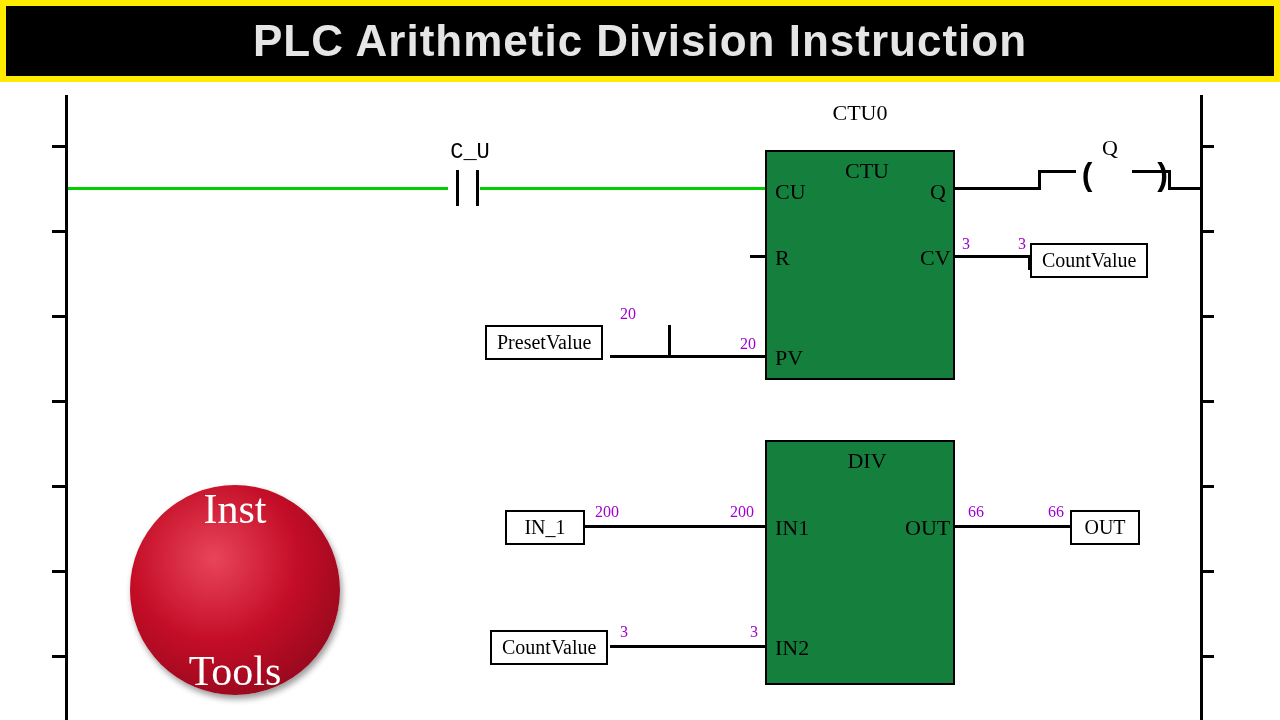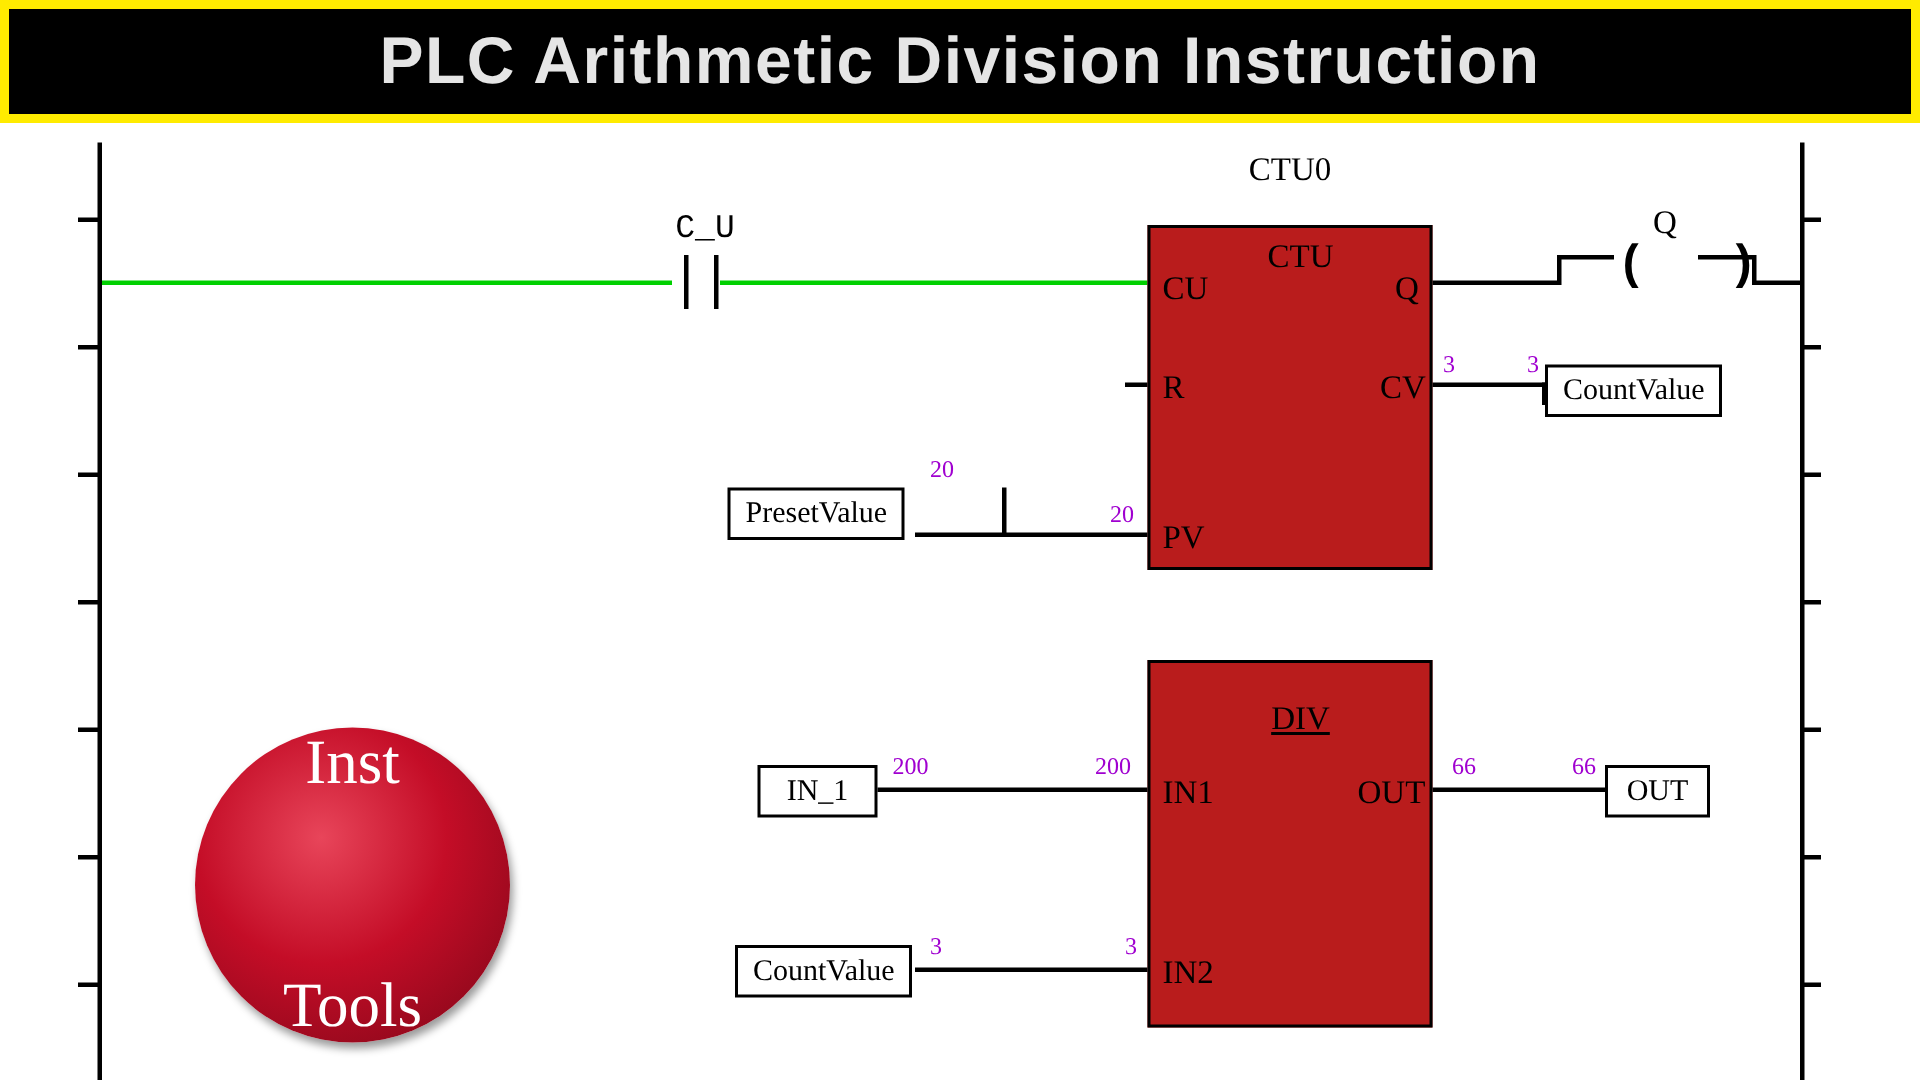--- a/index.html
+++ b/index.html
@@ -71,21 +71,21 @@
   .coil {
     position: absolute;
     font-size: 32px;
     font-weight: bold;
     letter-spacing: 18px;
     font-family: "Courier New", monospace;
   }
   .box {
     position: absolute;
     border: 2px solid #000;
-    background: #b91c1c;
+    background: #15803d;
     font-family: "Times New Roman", serif;
     padding-left: 14px;
   }
   .block-label {
     text-align: center;
     font-size: 22px;
   }
   .pin-label {
     position: absolute;
     font-size: 22px;
@@ -196,21 +196,21 @@
 
   <div class="tag-box" style="left:485px; top:230px;">PresetValue</div>
   <div class="hline" style="left:610px; top:260px; width:60px;"></div>
   <div class="vline" style="left:668px; top:230px; height:33px;"></div>
   <div class="hline" style="left:668px; top:230px; width:0px;"></div>
   <div class="small-val" style="left:620px; top:210px;">20</div>
   <div class="hline" style="left:668px; top:260px; width:97px;"></div>
   <div class="small-val" style="left:740px; top:240px;">20</div>
 
   <div class="box" style="left:765px; top:345px; width:190px; height:245px;">
-    <div class="block-label" style="margin-top:24px;text-decoration:underline;">DIV</div>
+    <div class="block-label" style="margin-top:6px;">DIV</div>
   </div>
   <div class="pin-label" style="left:775px; top:420px;">IN1</div>
   <div class="pin-label" style="left:775px; top:540px;">IN2</div>
   <div class="pin-label" style="left:905px; top:420px;">OUT</div>
 
   <div class="tag-box" style="left:505px; top:415px; width:80px;">IN_1</div>
   <div class="hline" style="left:585px; top:430px; width:180px;"></div>
   <div class="small-val" style="left:595px; top:408px;">200</div>
   <div class="small-val" style="left:730px; top:408px;">200</div>
 

